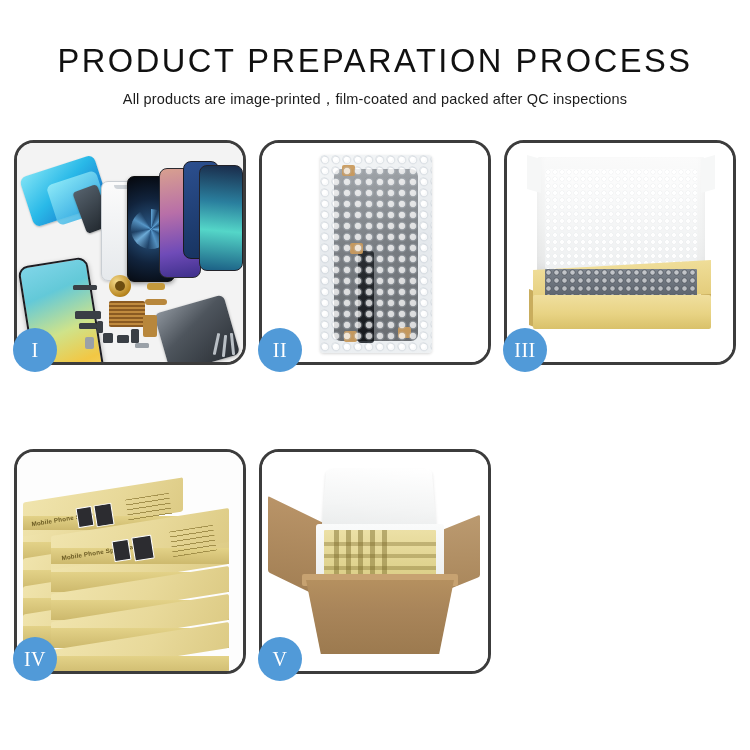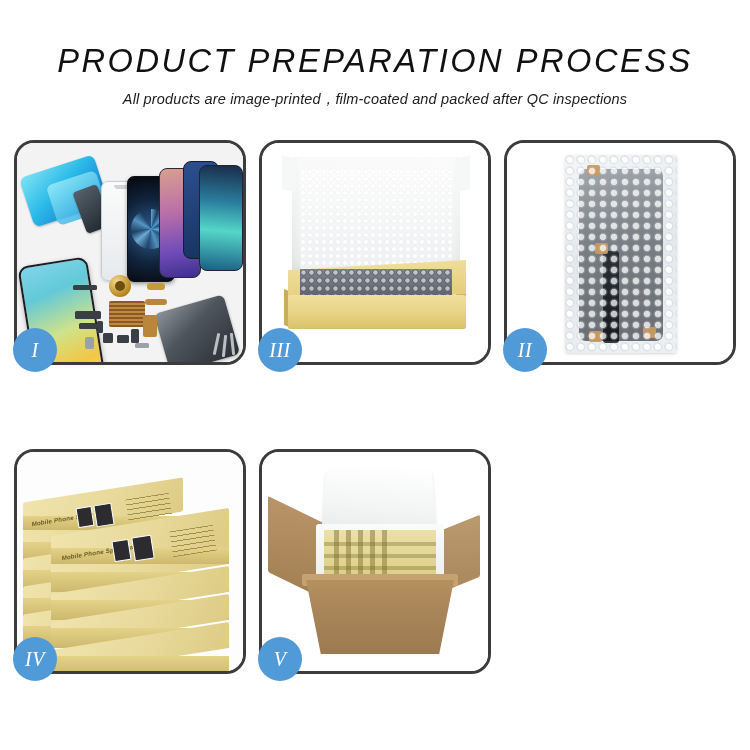--- a/index.html
+++ b/index.html
@@ -2,21 +2,21 @@
 <html><head>
 <meta charset="utf-8">
 <style>
   html,body{margin:0;padding:0;}
   body{
     width:750px;height:750px;
     background:#ffffff;
     font-family:"Liberation Sans","DejaVu Sans",sans-serif;
     overflow:hidden;
   }
-  .page{position:relative;width:750px;height:750px;box-sizing:border-box;font-style:italic;}
+  .page{position:relative;width:750px;height:750px;box-sizing:border-box;}
 
   
   .header{padding-top:40px;text-align:center;}
   .title{
     font-size:34px;
     letter-spacing:2.6px;
     color:#111111;
     font-weight:500;
     line-height:40px;
     transform:scaleX(0.96);
@@ -386,48 +386,48 @@
             <i style="left:10px;top:2px;transform:rotate(6deg);"></i>
             <i style="left:18px;top:0;transform:rotate(-6deg);"></i>
           </div>
         </div>
       </div>
       <div class="badge">I</div>
     </div>
 
     <div class="panel">
       <div class="panel-inner">
-        <div class="scene p3">
-          <div class="bx3-lid"></div>
-          <div class="bx3-foam"></div>
-          <div class="bx3-sideL"></div>
-          <div class="bx3-sideR"></div>
-          <div class="bx3-base"></div>
-          <div class="bx3-grey"></div>
-          <div class="bx3-front"></div>
-        </div>
-      </div>
-      <div class="badge">III</div>
-    </div>
-
-    <div class="panel">
-      <div class="panel-inner">
         <div class="scene p2">
           <div class="bubblebag">
             <div class="bagscreen"></div>
             <div class="bagcable"></div>
             <div class="bagtape" style="left:22px;top:10px;"></div>
             <div class="bagtape" style="left:30px;top:88px;"></div>
             <div class="bagtape" style="left:24px;top:176px;"></div>
             <div class="bagtape" style="left:78px;top:172px;"></div>
             <div class="bubbleoverlay"></div>
           </div>
         </div>
       </div>
       <div class="badge">II</div>
+    </div>
+
+    <div class="panel">
+      <div class="panel-inner">
+        <div class="scene p3">
+          <div class="bx3-lid"></div>
+          <div class="bx3-foam"></div>
+          <div class="bx3-sideL"></div>
+          <div class="bx3-sideR"></div>
+          <div class="bx3-base"></div>
+          <div class="bx3-grey"></div>
+          <div class="bx3-front"></div>
+        </div>
+      </div>
+      <div class="badge">III</div>
     </div>
 
     <div class="panel">
       <div class="panel-inner">
         <div class="scene p4">
           <div class="stack">
 
             <div class="sbox" style="left:2px;top:56px;width:108px;height:26px;">
               <div class="sb-top"></div>
               <div class="sb-front" style="top:20px;"></div>

